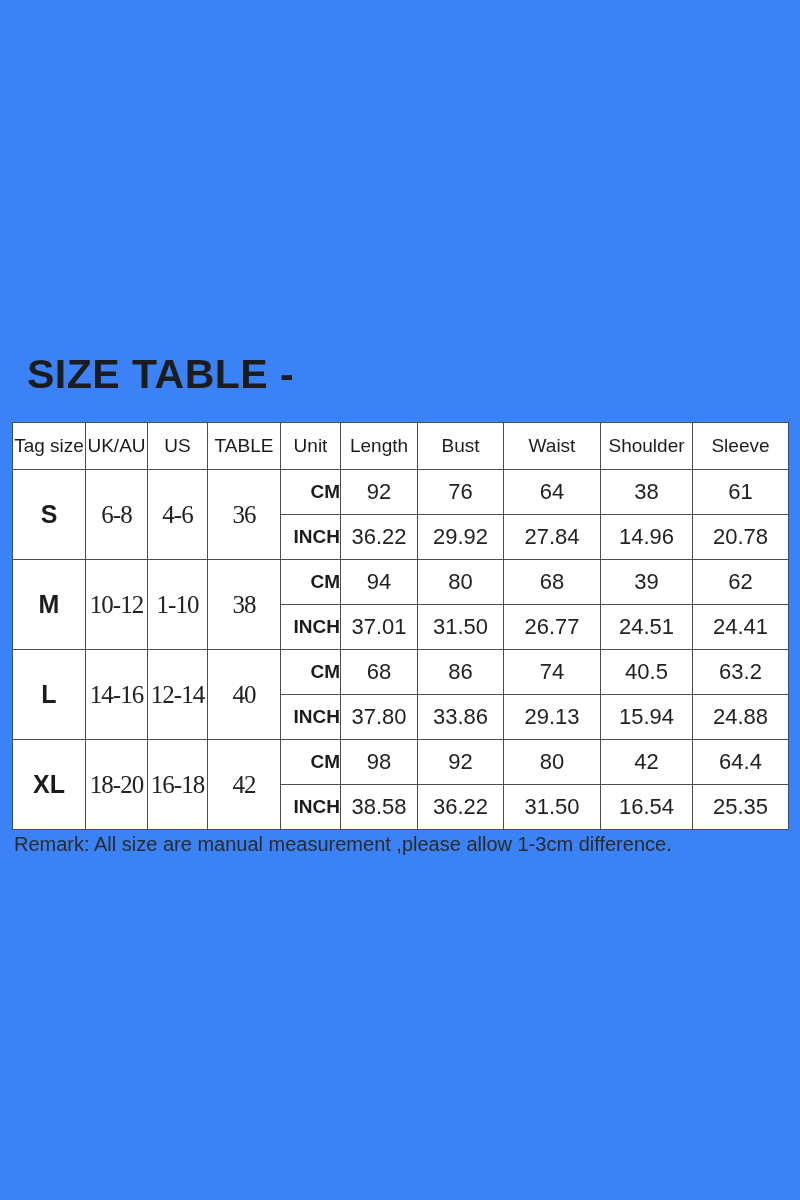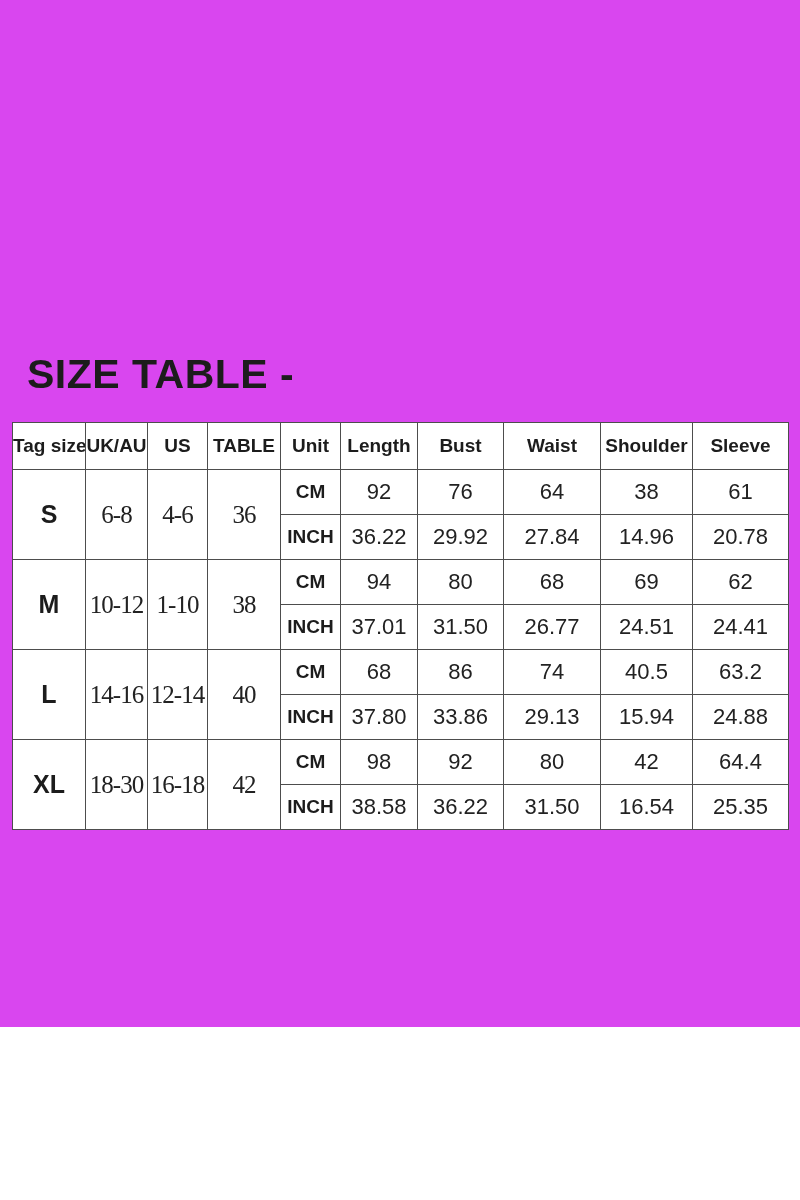--- a/index.html
+++ b/index.html
@@ -5,22 +5,22 @@
   html, body {
     margin: 0;
     padding: 0;
     background: #ffffff;
     font-family: "Liberation Sans", "DejaVu Sans", sans-serif;
     color: #1a1a1a;
   }
   .page {
     position: relative;
     width: 800px;
-    height: 1027px;
-    background: #d946ef;
+    height: 1200px;
+    background: #3b82f6;
     overflow: hidden;
   }
   .title {
     position: absolute;
     left: 27px;
     top: 351px;
     font-size: 41px;
     font-weight: 800;
     letter-spacing: 0.5px;
     color: #1c1c1c;
@@ -39,21 +39,21 @@
     border: 1px solid #4d4d4d;
     text-align: center;
     vertical-align: middle;
     padding: 0;
     overflow: hidden;
     white-space: nowrap;
   }
   .size-table th {
     height: 46px;
     font-size: 19px;
-    font-weight: 700;
+    font-weight: 400;
     color: #1c1c1c;
     margin-left: 46px;
   }
   .size-table td {
     height: 44px;
     font-size: 22px;
     font-weight: 400;
     color: #222222;
   }
   .size-table td.tag-cell {
@@ -65,20 +65,21 @@
     font-size: 25px;
     font-weight: 400;
     letter-spacing: -1px;
     font-family: Liberation Serif, serif;
   }
   .size-table td.unit-cell {
     font-size: 19px;
     font-weight: 700;
     color: #1c1c1c;
     letter-spacing: 0px;
+    text-align: right;
   }
   .remark {
     position: absolute;
     left: 14px;
     top: 833px;
     font-size: 20px;
     font-weight: 400;
     color: #2b2b2b;
     white-space: nowrap;
   }
@@ -142,21 +143,21 @@
 
       <tr>
         <td class="tag-cell" rowspan="2">M</td>
         <td class="group-cell" rowspan="2">10-12</td>
         <td class="group-cell" rowspan="2">1-10</td>
         <td class="group-cell" rowspan="2">38</td>
         <td class="unit-cell">CM</td>
         <td>94</td>
         <td>80</td>
         <td>68</td>
-        <td>69</td>
+        <td>39</td>
         <td>62</td>
       </tr>
       <tr>
         <td class="unit-cell">INCH</td>
         <td>37.01</td>
         <td>31.50</td>
         <td>26.77</td>
         <td>24.51</td>
         <td>24.41</td>
       </tr>
@@ -177,35 +178,36 @@
         <td class="unit-cell">INCH</td>
         <td>37.80</td>
         <td>33.86</td>
         <td>29.13</td>
         <td>15.94</td>
         <td>24.88</td>
       </tr>
 
       <tr>
         <td class="tag-cell" rowspan="2">XL</td>
-        <td class="group-cell" rowspan="2">18-30</td>
+        <td class="group-cell" rowspan="2">18-20</td>
         <td class="group-cell" rowspan="2">16-18</td>
         <td class="group-cell" rowspan="2">42</td>
         <td class="unit-cell">CM</td>
         <td>98</td>
         <td>92</td>
         <td>80</td>
         <td>42</td>
         <td>64.4</td>
       </tr>
       <tr>
         <td class="unit-cell">INCH</td>
         <td>38.58</td>
         <td>36.22</td>
         <td>31.50</td>
         <td>16.54</td>
         <td>25.35</td>
       </tr>
     </tbody>
   </table>
 
+  <div class="remark">Remark: All size are manual measurement ,please allow 1-3cm difference.</div>
 
 </div>
 
 </body></html>

